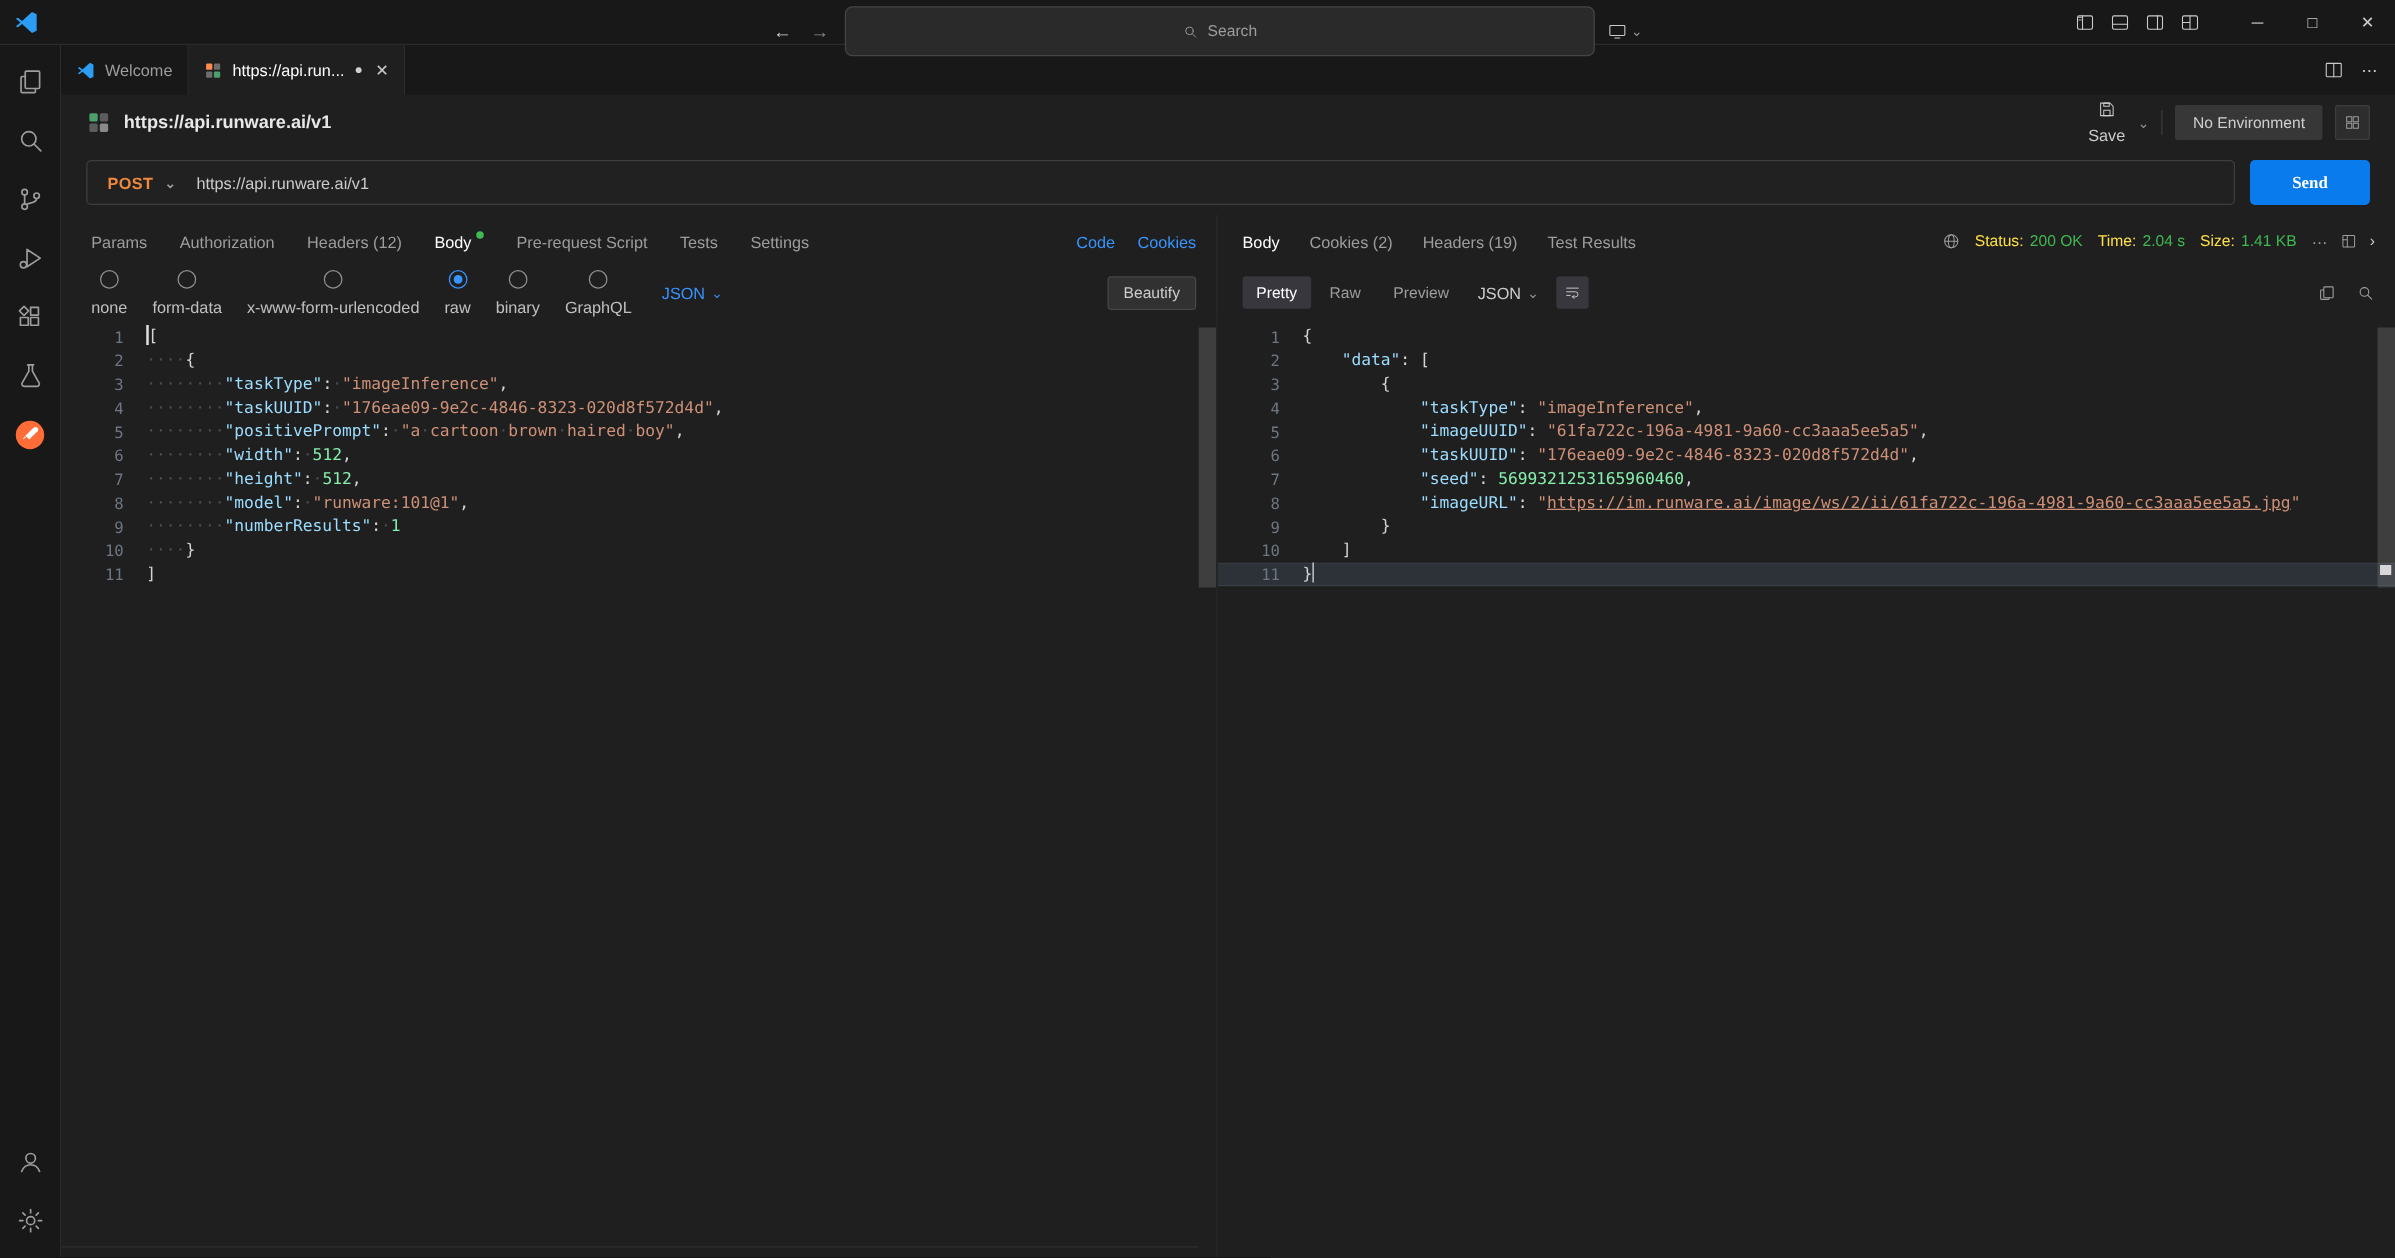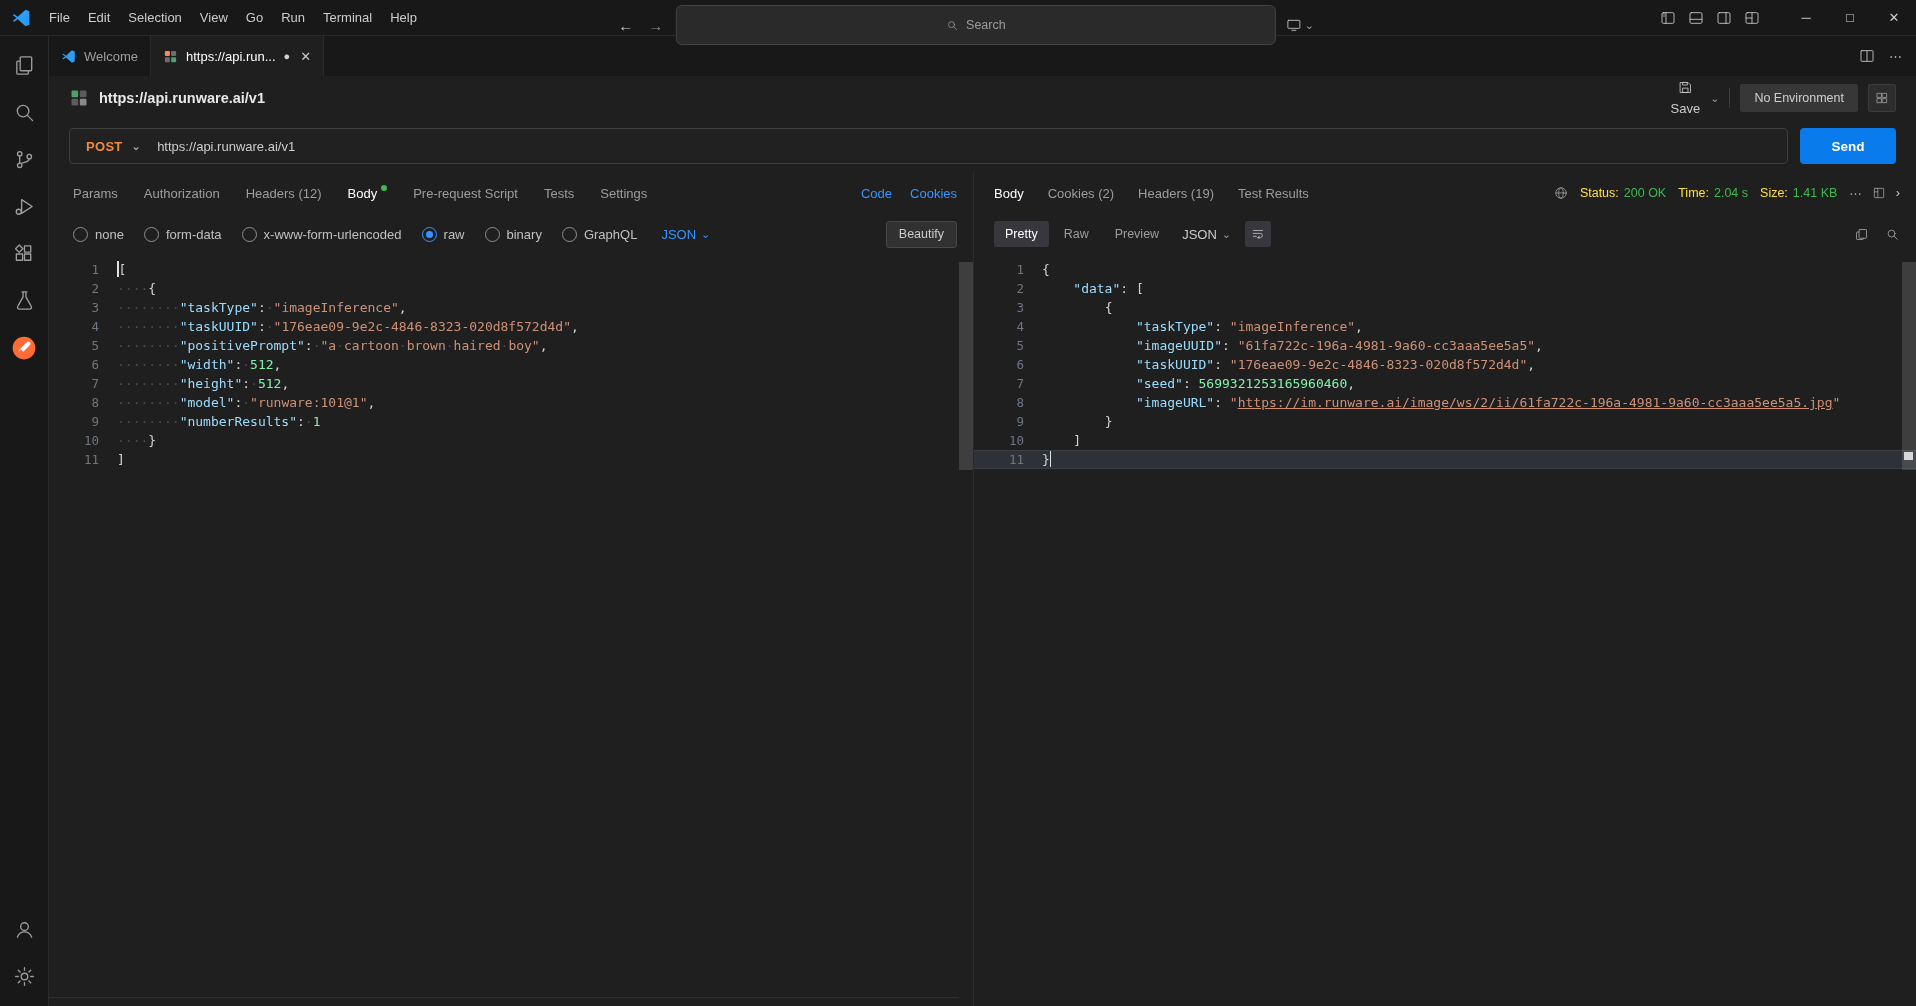--- a/index.html
+++ b/index.html
@@ -44,36 +44,36 @@
   .caret { color:#9d9d9d; font-size:11px; }
   .vdiv { width:1px; height:20px; background:#3c3c3c; }
   .env-select { height:28px; padding:0 14px; background:#373737; color:#d0d0d0; font-size:12.5px; display:flex; align-items:center; border-radius:2px; }
   .env-icon-btn { width:28px; height:28px; background:#2d2d2d; border:1px solid #3c3c3c; border-radius:2px; display:flex; align-items:center; justify-content:center; color:#9d9d9d; }
 
   
   .urlrow { height:52px; display:flex; align-items:center; padding:0 20px; gap:12px; background:#1f1f1f; }
   .url-box { flex:1; height:36px; border:1px solid #3e3e3e; border-radius:4px; background:#212121; display:flex; align-items:center; overflow:hidden; }
   .method { display:flex; align-items:center; gap:9px; padding:0 16px 0 16px; color:#f0883e; font-weight:bold; letter-spacing:.3px; }
   .url-input { flex:1; background:transparent; border:none; outline:none; color:#cccccc; font-size:13px; font-family:"Liberation Sans",sans-serif; }
-  .send-btn { width:96px; height:36px; background:#097bed; color:#ffffff; font-weight:bold; font-size:13.5px; border:none; border-radius:4px; display:flex; align-items:center; justify-content:center; }
+  .send-btn { width:96px; height:36px; background:#097bed; color:#ffffff; font-weight:bold; font-size:13.5px; border:none; border-radius:4px; display:flex; align-items:center; justify-content:center;font-family:Liberation Serif, serif; }
 
   
   .split { flex:1; display:flex; min-height:0; }
   .pane-left { width:924px; display:flex; flex-direction:column; min-width:0; }
   .pane-right { flex:1; display:flex; flex-direction:column; min-width:0; border-left:1px solid #2b2b2b; }
 
   .ptabs { height:42px; display:flex; align-items:center; gap:26px; padding:0 16px 0 24px; color:#9d9d9d; }
   .ptab { position:relative; }
   .ptab.active { color:#ffffff; }
   .green-dot { display:inline-block; width:6px; height:6px; border-radius:50%; background:#3fb950; margin-left:4px; vertical-align:7px; }
   .ptabs .right-links { margin-left:auto; display:flex; gap:18px; }
   .link-blue { color:#3794ff; }
 
   .modes { height:40px; display:flex; align-items:center; gap:20px; padding:0 16px 0 24px; color:#c0c0c0; }
-  .mode { display:flex; align-items:center; gap:7px; }
+  .mode { display:flex; align-items:center; gap:7px;flex-direction:column; }
   .radio { width:15px; height:15px; border-radius:50%; border:1px solid #8f8f8f; position:relative; flex:none; }
   .mode.selected .radio { border-color:#3794ff; }
   .mode.selected .radio::after { content:""; position:absolute; left:3px; top:3px; width:7px; height:7px; border-radius:50%; background:#3794ff; }
   .lang-select { display:flex; align-items:center; gap:5px; color:#3794ff; margin-left:4px; }
   .beautify { margin-left:auto; height:27px; padding:0 12px; background:#313131; border:1px solid #474747; border-radius:3px; color:#cccccc; font-size:12.5px; display:flex; align-items:center; }
 
   
   .resp-meta { margin-left:auto; display:flex; align-items:center; gap:12px; font-size:12.5px; }
   .meta-pair { display:flex; gap:5px; }
   .meta-label { color:#fde047; }
@@ -113,30 +113,20 @@
 </head>
 <body>
 
 <div class="window">
 
   <div class="titlebar">
     <div class="logo">
       <svg width="20" height="20" viewBox="0 0 24 24">
           <path fill="#2c9df4" d="M17.5 2 8 10.6 4 7.5 2 8.5l4.5 3.5L2 15.5l2 1 4-3.1 9.5 8.6 4.5-2V4z"></path>
         </svg>
-    </div>
-    <div class="menus">
-      <span class="menu-item">File</span>
-      <span class="menu-item">Edit</span>
-      <span class="menu-item">Selection</span>
-      <span class="menu-item">View</span>
-      <span class="menu-item">Go</span>
-      <span class="menu-item">Run</span>
-      <span class="menu-item">Terminal</span>
-      <span class="menu-item">Help</span>
     </div>
     <div class="nav-center">
       <span class="nav-arrow">←</span>
       <span class="nav-arrow fwd">→</span>
       <div class="searchbox">
         <svg width="13" height="13" viewBox="0 0 24 24" class="ic">
             <circle cx="10.5" cy="10.5" r="5.5"></circle>
             <path d="m14.7 14.7 5 5"></path>
           </svg>
         <span>Search</span>

